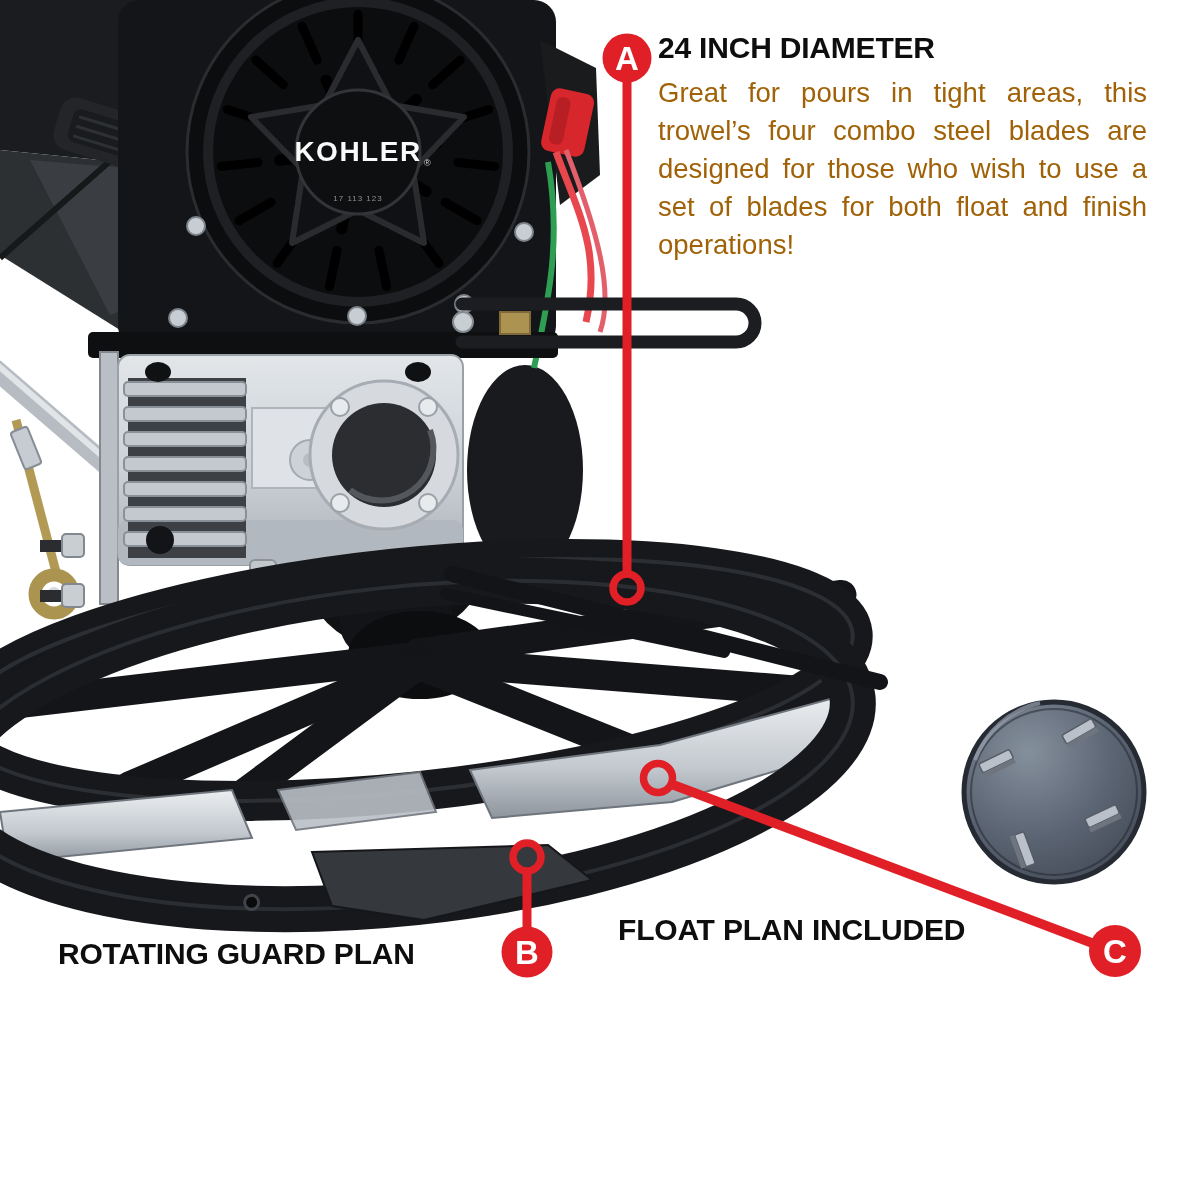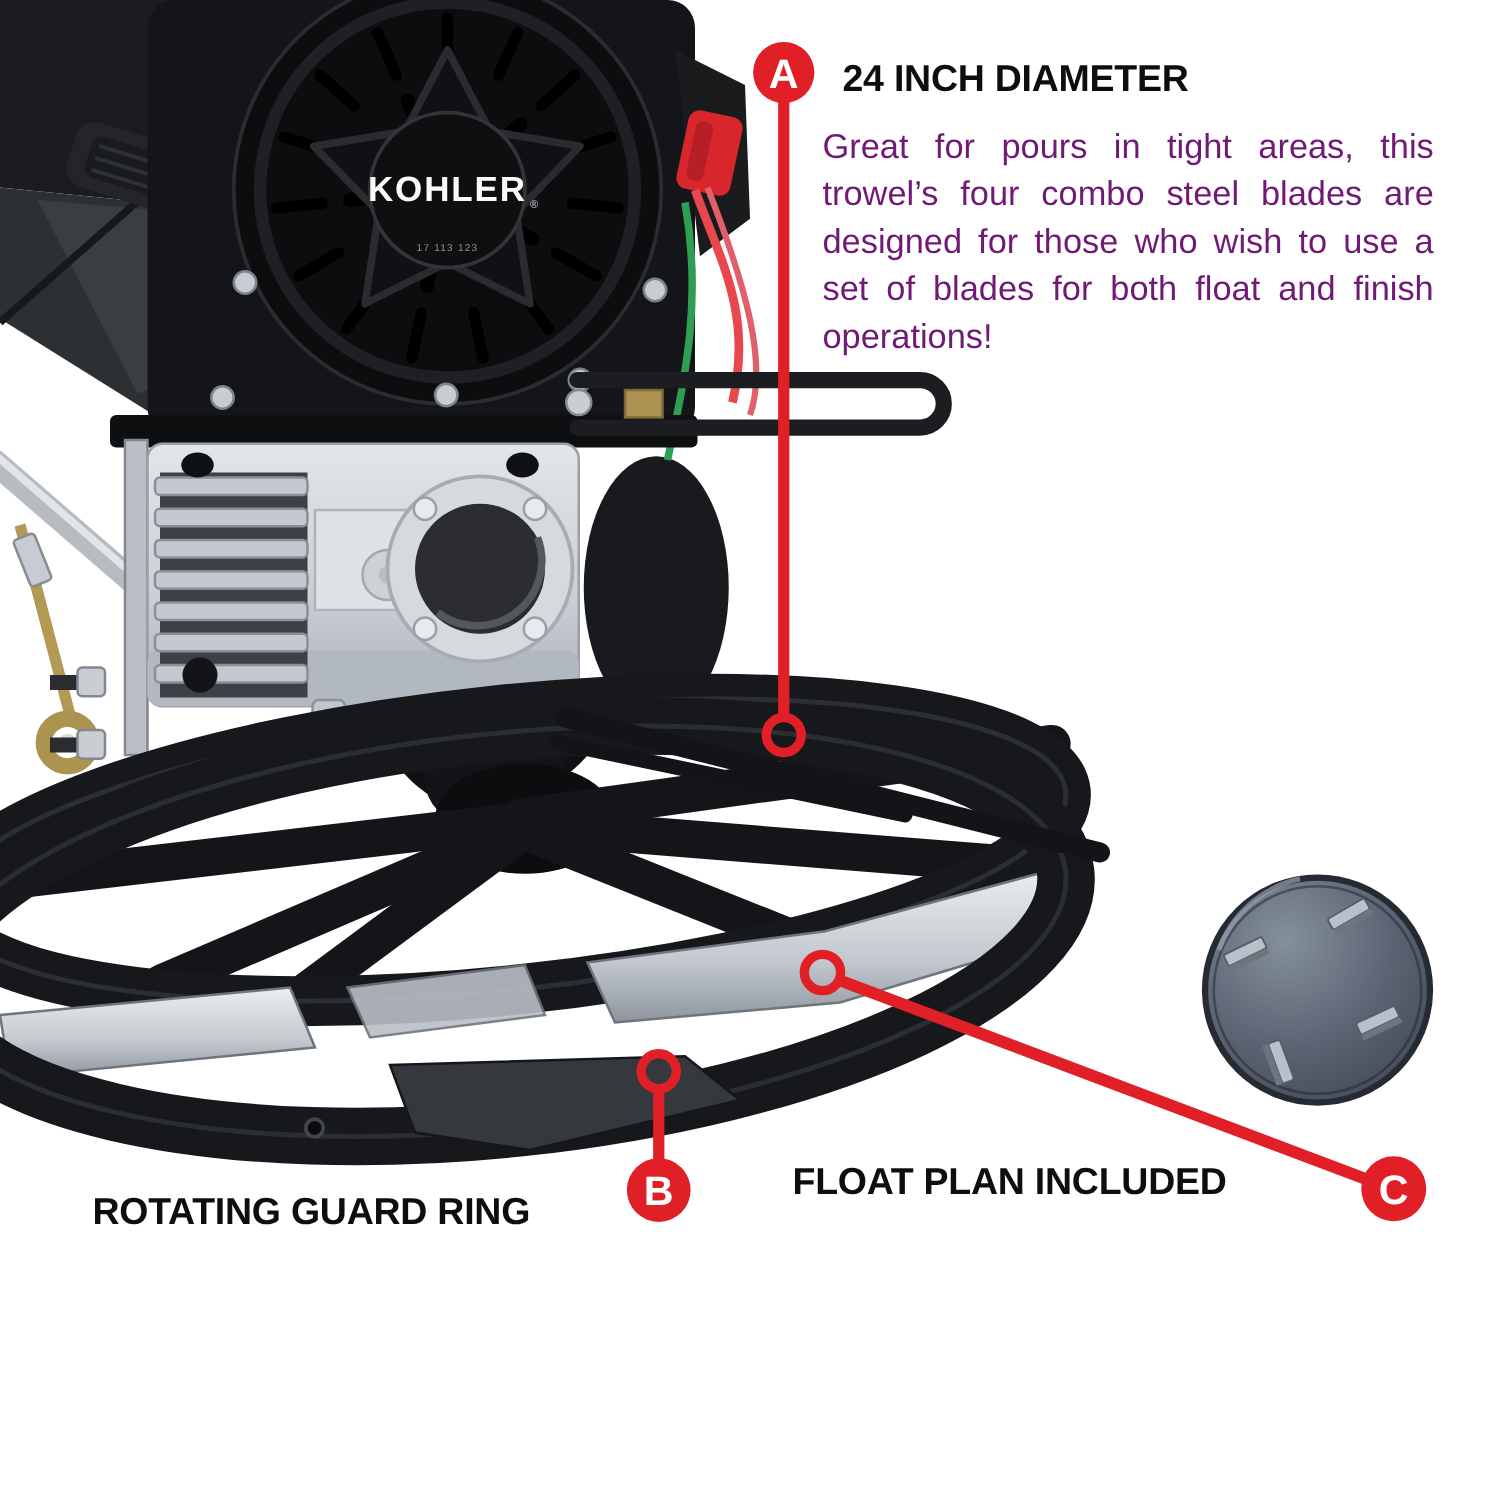--- a/index.html
+++ b/index.html
@@ -3,25 +3,25 @@
 <meta charset="utf-8">
 <style>
   html,body{margin:0;padding:0;background:#ffffff;}
   .canvas{
     position:relative;width:1200px;height:1200px;background:#ffffff;
     overflow:hidden;font-family:"Liberation Sans",sans-serif;
   }
   .art{position:absolute;left:0;top:0;}
   .callout{position:absolute;}
   .callout h2{
-    margin:16px;font-size:30px;line-height:36px;font-weight:800;
+    margin:0;font-size:30px;line-height:36px;font-weight:800;
     color:#0e0e0e;letter-spacing:-0.2px;
   }
   .callout p{
-    margin:8px 16px 0 0;font-size:27.5px;line-height:38px;color:#701a75;
+    margin:8px 16px 0 0;font-size:27.5px;line-height:38px;color:#a16207;
     text-align:justify;
   }
   #callout-a{left:658px;top:30px;width:505px;}
   #callout-b{left:58px;top:936px;width:512px;}
   #callout-c{left:618px;top:912px;width:543px;}
   .svg-letter{font-family:"Liberation Sans",sans-serif;font-weight:800;font-size:33px;fill:#ffffff;}
   .brand-text{font-family:"Liberation Sans",sans-serif;font-weight:700;font-size:28px;fill:#fafafa;letter-spacing:1.5px;}
   .brand-reg{font-family:"Liberation Sans",sans-serif;font-size:9px;fill:#d8d8d8;}
   .model-text{font-family:"Liberation Sans",sans-serif;font-size:8px;fill:#8d9094;letter-spacing:1px;}
 </style>
@@ -273,20 +273,20 @@
       <text x="1115" y="963" text-anchor="middle" class="svg-letter">C</text>
     </g>
   </svg>
 
   <div class="callout" id="callout-a">
     <h2>24 INCH DIAMETER</h2>
     <p>Great for pours in tight areas, this trowel’s four combo steel blades are designed for those who wish to use a set of blades for both float and finish operations!</p>
   </div>
 
   <div class="callout" id="callout-b">
-    <h2>ROTATING GUARD RING</h2>
+    <h2>ROTATING GUARD PLAN</h2>
   </div>
 
   <div class="callout" id="callout-c">
     <h2>FLOAT PLAN INCLUDED</h2>
   </div>
 
 </div>
 
 </body></html>

